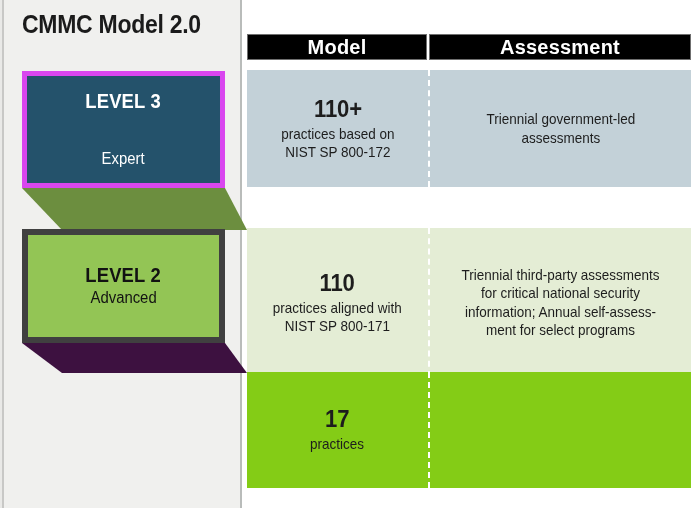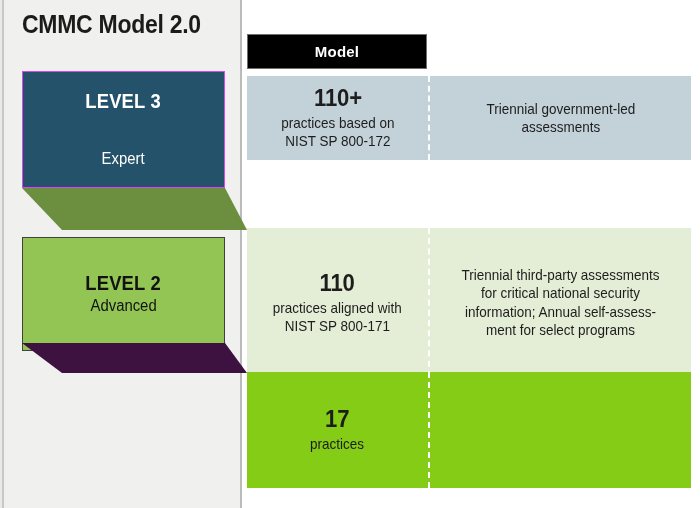--- a/index.html
+++ b/index.html
@@ -60,42 +60,42 @@
     font-family: "Liberation Sans", sans-serif;
     transform: scaleX(0.92);
     transform-origin: left center;
     white-space: nowrap;
   }
 
   
   .col-head {
     position: absolute;
     top: 34px;
-    height: 35px;
+    height: 26px;
     background: #000000;
     color: #ffffff;
-    font-size: 15px;
+    font-size: 20px;
     font-weight: bold;
     display: flex;
     align-items: center;
     justify-content: center;
     letter-spacing: 0.2px;
     box-sizing: border-box;
     border: 1px solid #6f6f6f;
   }
   .col-head.model { left: 247px; width: 180px; }
   .col-head.assessment { left: 429px; width: 262px; }
 
   
   .band {
     position: absolute;
     left: 247px;
     width: 444px;
   }
-  .band.l3 { top: 76px;  height: 84px; background: #c3d1d8; }
+  .band.l3 { top: 70px;  height: 117px; background: #c3d1d8; }
   .band.l2 { top: 228px; height: 149px; background: #e4edd5; }
   .band.l1 { top: 372px; height: 116px; background: #84cc16; }
 
   .band-dash {
     position: absolute;
     left: 181px;
     top: 0;
     width: 0;
     height: 100%;
     border-left: 2px dashed #ffffff;
@@ -141,22 +141,22 @@
   .level-box {
     position: absolute;
     left: 22px;
     width: 203px;
     display: flex;
     flex-direction: column;
     align-items: center;
     justify-content: center;
     box-sizing: border-box;
   }
-  .level-box.l3 { top: 71px;  height: 117px; background: #24526b; border: 1px solid #d946ef; gap: 35px; }
-  .level-box.l2 { top: 237px; height: 114px; background: #93c555; border: 1px solid #404040; }
+  .level-box.l3 { top: 71px;  height: 117px; background: #24526b; border: 5px solid #d946ef; gap: 35px; }
+  .level-box.l2 { top: 229px; height: 114px; background: #93c555; border: 6px solid #404040; }
   .level-box.l1 { top: 373px; height: 115px; background: #8b2a8b; border: 1px solid #a85aa8; }
 
   .level-title {
     font-size: 20px;
     font-weight: bold;
     line-height: 1.05;
     letter-spacing: 0.2px;
     transform: scaleX(0.92);
     margin-bottom: 3px;
   }
@@ -186,20 +186,21 @@
 <div id="canvas">
 
   <div class="left-panel"></div>
   <div class="edge-line-left2"></div>
   <div class="edge-line-left"></div>
   <div class="divider-vert"></div>
 
   <div class="title">CMMC Model 2.0</div>
 
   <div class="col-head model">Model</div>
+  <div class="col-head assessment">Assessment</div>
 
   <div class="band l3">
     <div class="cell model">
       <div class="big-num">110+</div>
       <div class="sub-text">practices based on
 NIST SP 800-172</div>
     </div>
     <div class="band-dash"></div>
     <div class="cell assess">
       <div class="assess-text">Triennial government-led

